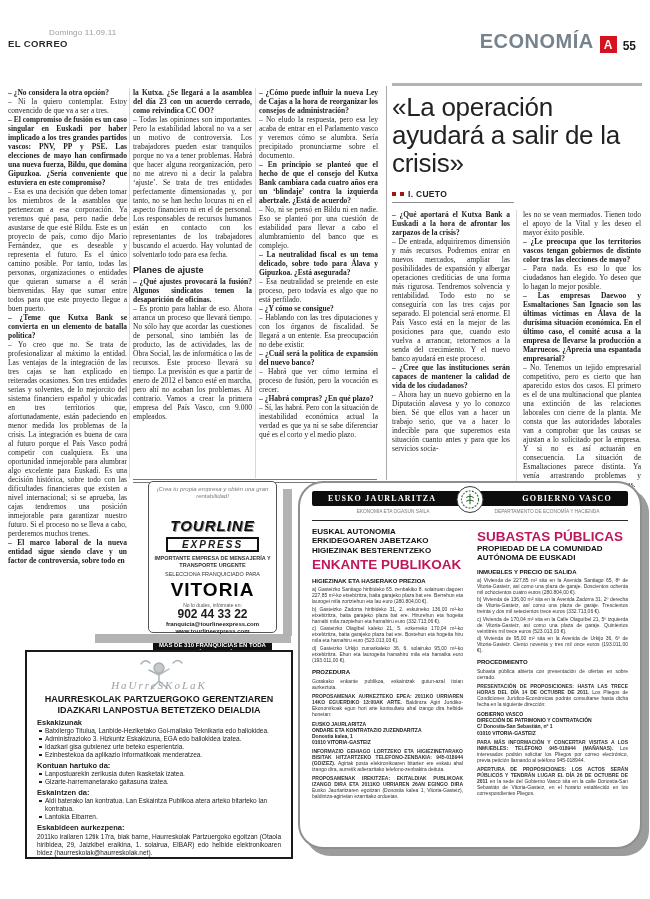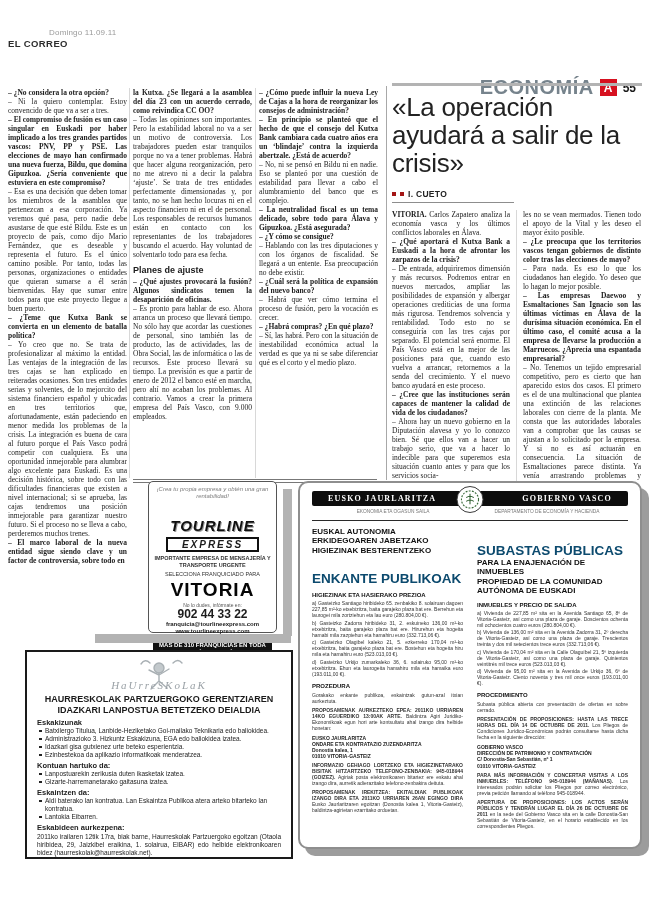--- a/index.html
+++ b/index.html
@@ -2,21 +2,21 @@
 <html><head>
 <meta charset="utf-8">
 <style>
   html,body{margin:0;padding:0;background:#e8e8e8;}
   #page{position:relative;width:650px;height:899px;background:#ffffff;margin:0 auto;overflow:hidden;
         font-family:"Liberation Serif",serif;color:#1c1c1c;}
   .abs{position:absolute;}
   
   .hdr-date{font-family:"Liberation Sans",sans-serif;font-size:8px;color:#9a9a9a;letter-spacing:.2px;}
   .hdr-masthead{font-family:"Liberation Sans",sans-serif;font-size:9.5px;font-weight:bold;color:#2d2d2d;letter-spacing:.4px;}
-  .hdr-right{display:flex;align-items:center;gap:6px;margin-top:46px;}
+  .hdr-right{display:flex;align-items:flex-end;gap:6px;}
   .hdr-section{font-family:"Liberation Sans",sans-serif;font-size:20px;font-weight:bold;color:#76838c;letter-spacing:.5px;}
   .hdr-badge{width:17px;height:17px;background:#d61120;color:#fff;font-family:"Liberation Sans",sans-serif;
              font-size:12px;font-weight:bold;display:flex;align-items:center;justify-content:center;}
   .hdr-page{font-family:"Liberation Sans",sans-serif;font-size:12px;font-weight:bold;color:#1b1b1b;}
   
   .newscol{overflow:hidden;}
   .newscol .pp{margin:0;font-size:7.5px;line-height:9px;text-align:justify;}
   .pp.t-q{font-weight:bold;}
   .pp.t-h{font-family:"Liberation Sans",sans-serif;font-weight:bold;font-size:9px;margin:6px 0 2px;text-align:left;line-height:10px;}
   .vrule{width:1px;background:#d8d8d8;}
@@ -52,35 +52,35 @@
   .haur{border:2px solid #1a1a1a;background:#fff;font-family:"Liberation Sans",sans-serif;
         padding:4px 10px;box-sizing:border-box;}
   .haur-logo{display:block;margin:0 auto;}
   .haur-title{font-size:9px;font-weight:bold;text-align:center;line-height:11px;margin-top:2px;color:#1a1a1a;}
   .haur .pp{font-size:6.5px;line-height:8px;text-align:left;color:#222;}
   .pp.t-bh2{font-weight:bold;font-size:7.5px;margin-top:3px;}
   .pp.t-bu{padding-left:8px;position:relative;}
   .pp.t-bu::before{content:"";position:absolute;left:2px;top:2.5px;width:2.5px;height:2.5px;background:#222;}
   .pp.t-a7{margin-top:1px;text-align:justify;}
   
-  .gov{border:2px solid #8e8e8e;border-radius:10px;box-shadow:7px 7px 0 #9c9c9c;background:#fff;
+  .gov{border:2px solid #8e8e8e;border-radius:25px;box-shadow:7px 7px 0 #9c9c9c;background:#fff;
        font-family:"Liberation Sans",sans-serif;padding:5px 12px 8px;box-sizing:border-box;overflow:hidden;}
   .gov-banner{position:relative;background:#0d0d0d;height:15px;border-radius:2px;margin-top:3px;
               display:flex;align-items:center;justify-content:space-between;padding:0 16px;}
   .gov-banner span{color:#fff;font-family:"Liberation Serif",serif;font-weight:bold;font-size:8px;letter-spacing:1.2px;}
   .gov-emblem{position:absolute;left:50%;top:-5px;transform:translateX(-50%);width:25px;height:25px;
               background:#fff;border:1.5px solid #3c3c3c;border-radius:50%;display:flex;align-items:center;justify-content:center;}
   .gov-depts{display:flex;justify-content:space-between;margin:3px 26px 0;}
   .gov-depts span{font-size:4.8px;color:#777;text-align:center;width:110px;line-height:5.5px;}
   .gov-hr{border:none;border-top:1px solid #2a2a2a;margin:5px 0 6px;}
   .gov-cols{display:flex;gap:14px;}
   .gov-col{width:50%;}
   .gov-col .pp{text-align:left;}
   .pp.t-gt1{font-size:8px;font-weight:bold;line-height:9.5px;color:#111;}
-  .pp.t-gt2{font-size:13.5px;font-weight:bold;line-height:15px;margin-top:16px;color:#0c4a6e;}
+  .pp.t-gt2{font-size:13.5px;font-weight:bold;line-height:15px;margin-top:2px;color:#be185d;}
   .pp.t-gsh{font-size:6px;font-weight:bold;margin-top:6px;margin-bottom:2px;color:#111;}
   .pp.t-git{font-size:5px;line-height:6px;text-align:justify;color:#333;margin-bottom:1.5px;}
   .pp.t-gp{font-size:5px;line-height:6px;text-align:justify;color:#333;margin-top:3px;}
   .pp.t-gad{font-size:5px;line-height:6.2px;font-weight:bold;color:#222;}
   .pp.t-gad1{font-size:5px;line-height:6.2px;font-weight:bold;color:#222;margin-top:4px;}
 </style>
 </head>
 <body>
 
 <div id="page">
@@ -106,44 +106,45 @@
   <div class="abs newscol" style="left:133px;top:88px;width:119px;height:392px;">
       <div class="pp t-q">la Kutxa. ¿Se llegará a la asamblea del día 23 con un acuerdo cerrado, como reivindica CC OO?</div>
       <div class="pp t-a">– Todas las opiniones son importantes. Pero la estabilidad laboral no va a ser un motivo de controversia. Los trabajadores pueden estar tranquilos porque no va a tener problemas. Habrá que hacer alguna reorganización, pero no me atrevo ni a decir la palabra ‘ajuste’. Se trata de tres entidades perfectamente dimensionadas y, por tanto, no se han hecho locuras ni en el aspecto financiero ni en el de personal. Los responsables de recursos humanos están en contacto con los representantes de los trabajadores buscando el acuerdo. Hay voluntad de solventarlo todo para esa fecha.</div>
       <div class="pp t-h">Planes de ajuste</div>
       <div class="pp t-q">– ¿Qué ajustes provocará la fusión? Algunos sindicatos temen la desaparición de oficinas.</div>
       <div class="pp t-a">– Es pronto para hablar de eso. Ahora arranca un proceso que llevará tiempo. No sólo hay que acordar las cuestiones de personal, sino también las de producto, las de actividades, las de Obra Social, las de informática o las de recursos. Este proceso llevará su tiempo. La previsión es que a partir de enero de 2012 el banco esté en marcha, pero ahí no acaban los problemas. Al contrario. Vamos a crear la primera empresa del País Vasco, con 9.000 empleados.</div>
     </div>
   <div class="abs vrule" style="left:255px;top:88px;height:390px;"></div>
   <div class="abs newscol" style="left:259px;top:88px;width:119px;height:392px;">
       <div class="pp t-q">– ¿Cómo puede influir la nueva Ley de Cajas a la hora de reorganizar los consejos de administración?</div>
+      <div class="pp t-a">– No eludo la respuesta, pero esa ley acaba de entrar en el Parlamento vasco y veremos cómo se alumbra. Sería precipitado pronunciarme sobre el documento.</div>
       <div class="pp t-q">– En principio se planteó que el hecho de que el consejo del Kutxa Bank cambiara cada cuatro años era un ‘blindaje’ contra la izquierda abertzale. ¿Está de acuerdo?</div>
       <div class="pp t-a">– No, ni se pensó en Bildu ni en nadie. Eso se planteó por una cuestión de estabilidad para llevar a cabo el alumbramiento del banco que es complejo.</div>
       <div class="pp t-q">– La neutralidad fiscal es un tema delicado, sobre todo para Álava y Gipuzkoa. ¿Está asegurada?</div>
+      <div class="pp t-a">– Esa neutralidad se pretende en este proceso, pero todavía es algo que no está perfilado.</div>
       <div class="pp t-q">– ¿Y cómo se consigue?</div>
       <div class="pp t-a">– Hablando con las tres diputaciones y con los órganos de fiscalidad. Se llegará a un entente. Esa preocupación no debe existir.</div>
       <div class="pp t-q">– ¿Cuál será la política de expansión del nuevo banco?</div>
       <div class="pp t-a">– Habrá que ver cómo termina el proceso de fusión, pero la vocación es crecer.</div>
       <div class="pp t-q">– ¿Habrá compras? ¿En qué plazo?</div>
       <div class="pp t-a">– Sí, las habrá. Pero con la situación de inestabilidad económica actual la verdad es que ya ni se sabe diferenciar qué es el corto y el medio plazo.</div>
     </div>
   <div class="abs vrule dark" style="left:386px;top:86px;height:394px;"></div>
   <div class="abs endrule" style="left:133px;top:479px;width:244px;"></div>
 
   <div class="abs" style="left:392px;top:83px;width:250px;">
     <div class="box-topbar"></div>
     <div class="box-headline">«La operación ayudará a salir de la crisis»</div>
     <div class="byline">
       <span class="sq"></span>
       <span class="sq"></span>
       <span class="byline-name">I. CUETO</span>
     </div>
     <div class="boxcols">
       <div class="newscol">
-          <div class="pp t-a"><b>VITORIA. </b>Carlos Zapatero analiza la economía vasca y los últimos conflictos laborales en Álava.</div>
           <div class="pp t-q">– ¿Qué aportará el Kutxa Bank a Euskadi a la hora de afrontar los zarpazos de la crisis?</div>
           <div class="pp t-a">– De entrada, adquiriremos dimensión y más recursos. Podremos entrar en nuevos mercados, ampliar las posibilidades de expansión y albergar operaciones crediticias de una forma más rigurosa. Tendremos solvencia y rentabilidad. Todo esto no se conseguiría con las tres cajas por separado. El potencial será enorme. El País Vasco está en la mejor de las posiciones para que, cuando esto vuelva a arrancar, retornemos a la senda del crecimiento. Y el nuevo banco ayudará en este proceso.</div>
           <div class="pp t-q">– ¿Cree que las instituciones serán capaces de mantener la calidad de vida de los ciudadanos?</div>
           <div class="pp t-a">– Ahora hay un nuevo gobierno en la Diputación alavesa y yo lo conozco bien. Sé que ellos van a hacer un trabajo serio, que va a hacer lo indecible para que superemos esta situación cuanto antes y para que los servicios socia-</div>
         </div>
       <div class="vrule"></div>
       <div class="newscol">
           <div class="pp t-a">les no se vean mermados. Tienen todo el apoyo de la Vital y les deseo el mayor éxito posible.</div>
           <div class="pp t-q">– ¿Le preocupa que los territorios vascos tengan gobiernos de distinto color tras las elecciones de mayo?</div>
           <div class="pp t-a">– Para nada. Es eso lo que los ciudadanos han elegido. Yo deseo que lo hagan lo mejor posible.</div>
@@ -229,21 +230,20 @@
           <div class="pp t-gp"><b>PROPOSAMENAK AURKEZTEKO EPEA: 2011KO URRIAREN 14KO EGUERDIKO 13:00AK ARTE. </b>Baldintza Agiri Juridiko-Ekonomikoak egun hori arte kontsultatu ahal izango dira helbide honetan:</div>
           <div class="pp t-gad1">EUSKO JAURLARITZA</div>
           <div class="pp t-gad">ONDARE ETA KONTRATAZIO ZUZENDARITZA</div>
           <div class="pp t-gad">Donostia kalea, 1</div>
           <div class="pp t-gad">01010 VITORIA-GASTEIZ</div>
           <div class="pp t-gp"><b>INFORMAZIO GEHIAGO LORTZEKO ETA HIGIEZINETARAKO BISITAK HITZARTZEKO TELEFONO-ZENBAKIA: 945-018944 (GOIZEZ). </b>Agiriak posta elektronikoaren bitartez ere eskatu ahal izango dira, aurretik adierazitako telefono-zenbakira deituta.</div>
           <div class="pp t-gp"><b>PROPOSAMENAK IREKITZEA: EKITALDIAK PUBLIKOAK IZANGO DIRA ETA 2011KO URRIAREN 26AN EGINGO DIRA </b>Eusko Jaurlaritzaren egoitzan (Donostia kalea 1, Vitoria-Gasteiz), baldintza-agirietan ezarritako orduetan.</div>
         </div>
       <div class="gov-col">
           <div class="pp t-gt2">SUBASTAS PÚBLICAS</div>
-          <div class="pp t-gt1">PARA LA ENAJENACIÓN DE INMUEBLES</div>
           <div class="pp t-gt1">PROPIEDAD DE LA COMUNIDAD</div>
           <div class="pp t-gt1">AUTÓNOMA DE EUSKADI</div>
           <div class="pp t-gsh">INMUEBLES Y PRECIO DE SALIDA</div>
           <div class="pp t-git">a) Vivienda de 227,85 m² sita en la Avenida Santiago 65, 8º de Vitoria-Gasteiz, así como una plaza de garaje. Doscientos ochenta mil ochocientos cuatro euros (280.804,00 €).</div>
           <div class="pp t-git">b) Vivienda de 136,00 m² sita en la Avenida Zadorra 31, 2º derecha de Vitoria-Gasteiz, así como una plaza de garaje. Trescientos treinta y dos mil setecientos trece euros (332.713,06 €).</div>
           <div class="pp t-git">c) Vivienda de 170,04 m² sita en la Calle Olaguíbel 21, 5º izquierda de Vitoria-Gasteiz, así como una plaza de garaje. Quinientos veintitrés mil trece euros (523.013,03 €).</div>
           <div class="pp t-git">d) Vivienda de 95,00 m² sita en la Avenida de Urkijo 36, 6º de Vitoria-Gasteiz. Ciento noventa y tres mil once euros (193.011,00 €).</div>
           <div class="pp t-gsh">PROCEDIMIENTO</div>
           <div class="pp t-gp">Subasta pública abierta con presentación de ofertas en sobre cerrado.</div>
           <div class="pp t-gp"><b>PRESENTACIÓN DE PROPOSICIONES: HASTA LAS TRECE HORAS DEL DÍA 14 DE OCTUBRE DE 2011. </b>Los Pliegos de Condiciones Jurídico-Económicas podrán consultarse hasta dicha fecha en la siguiente dirección:</div>

